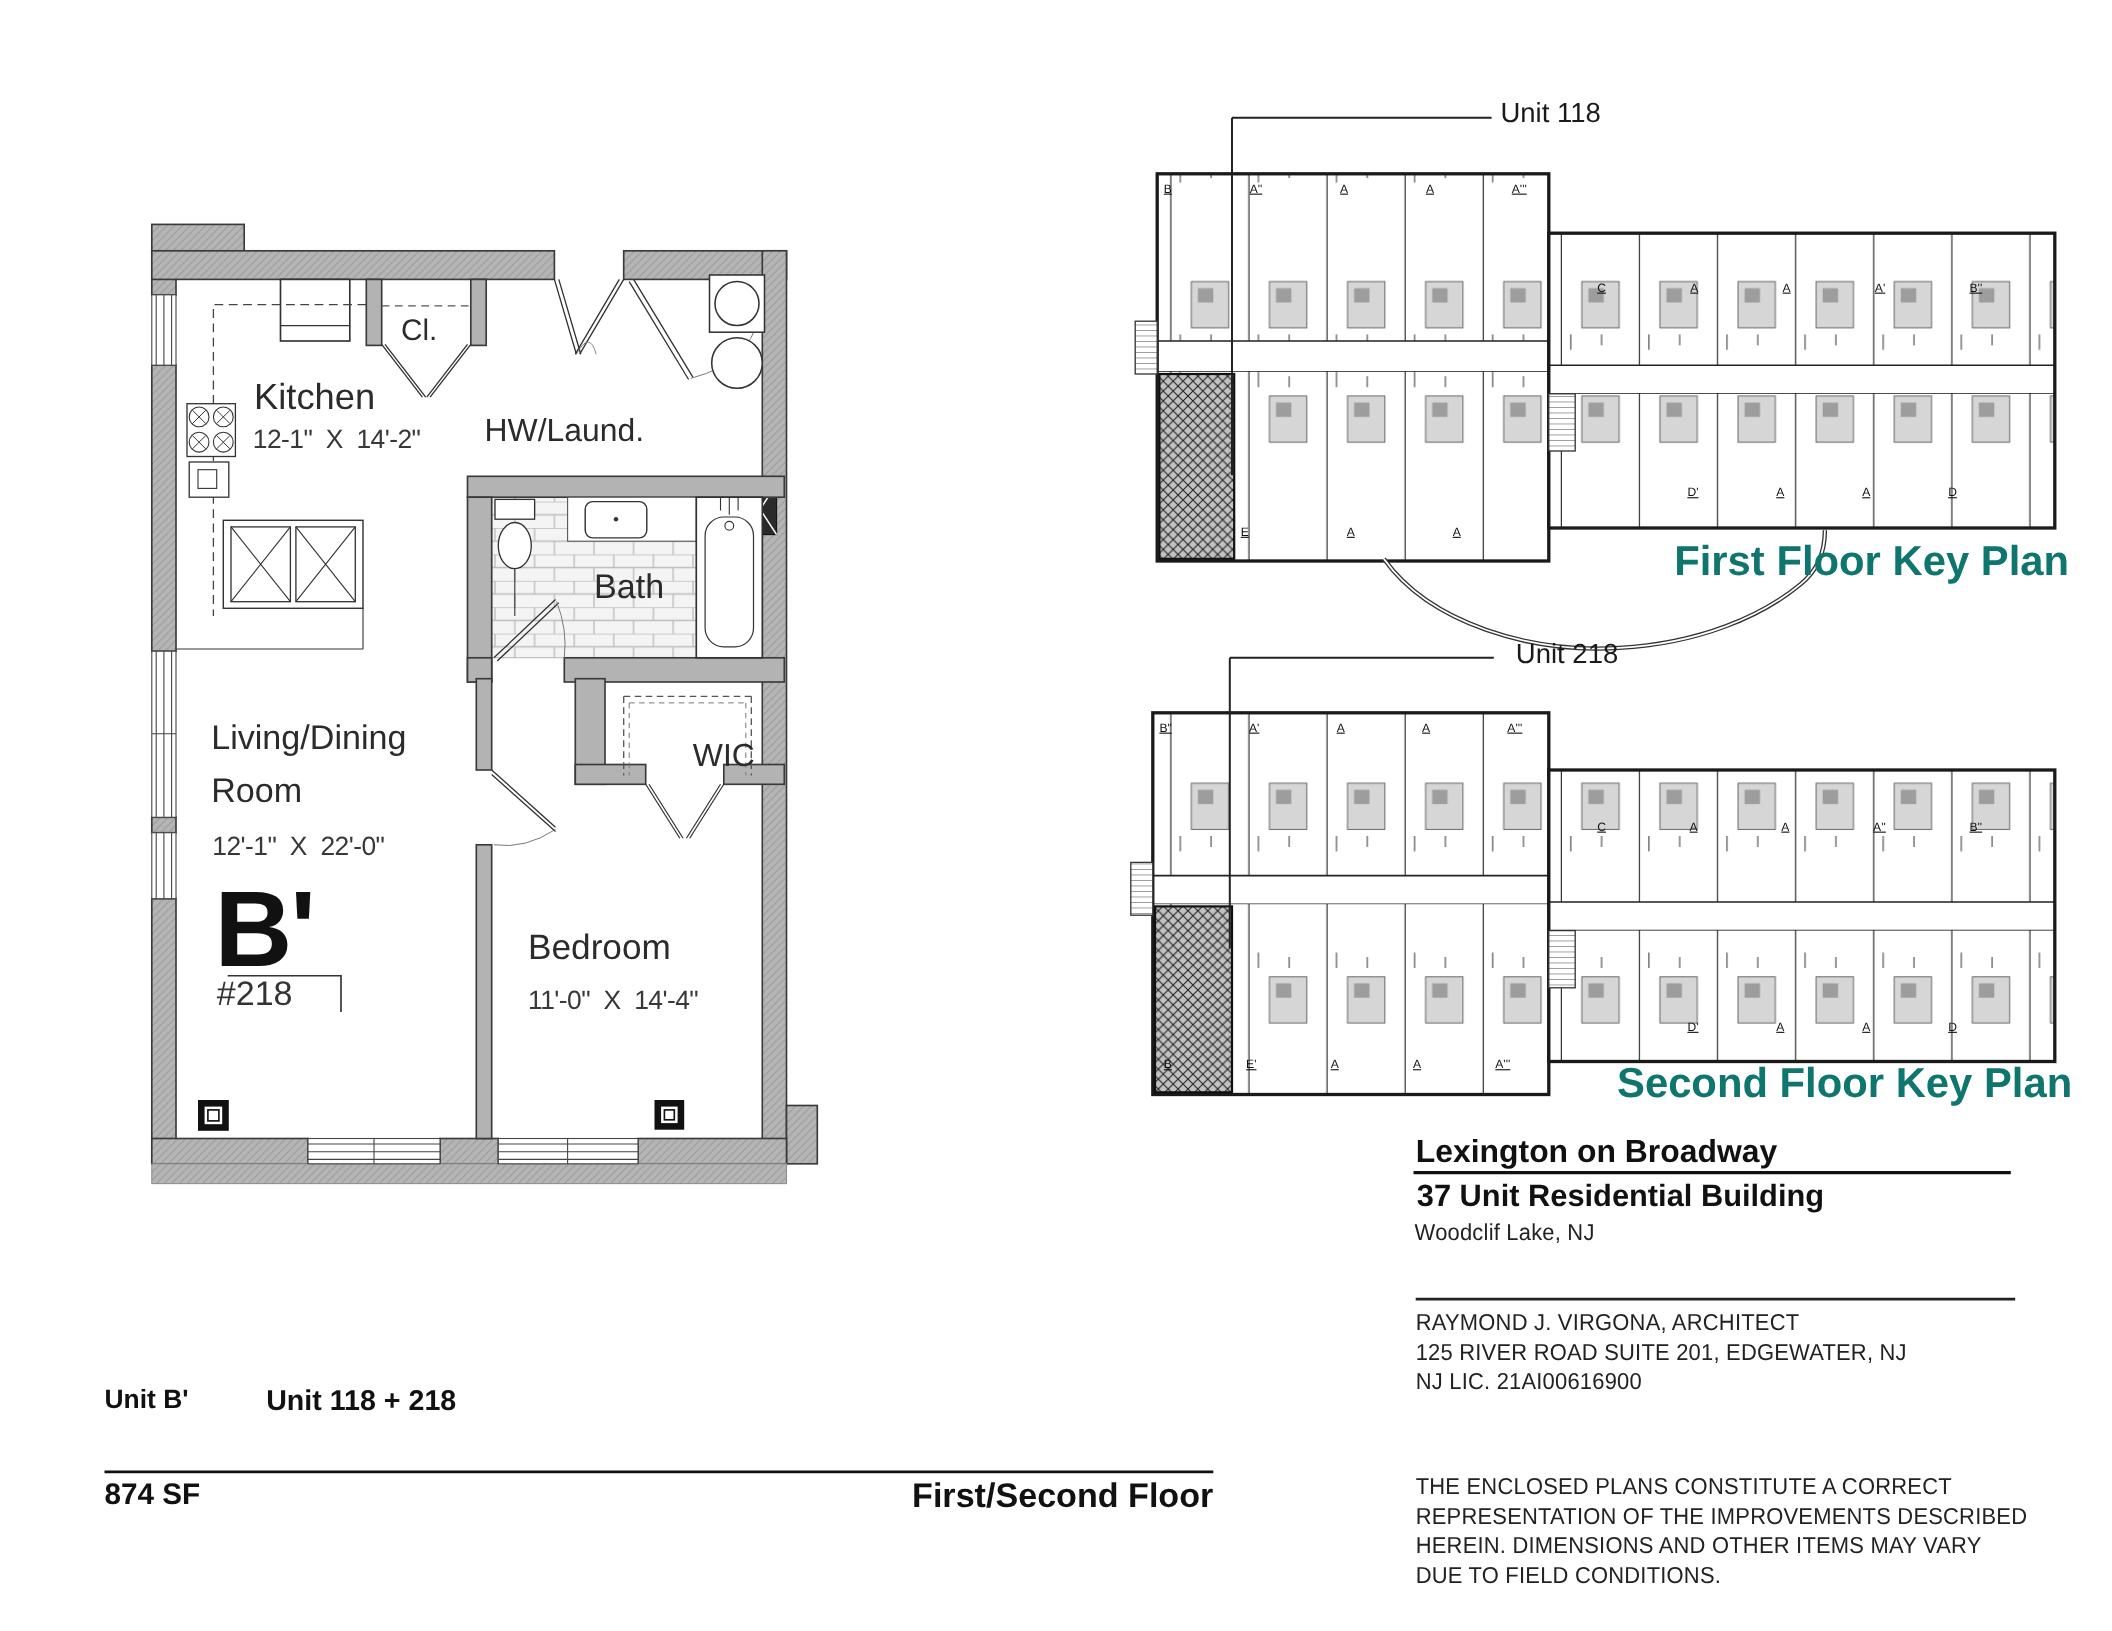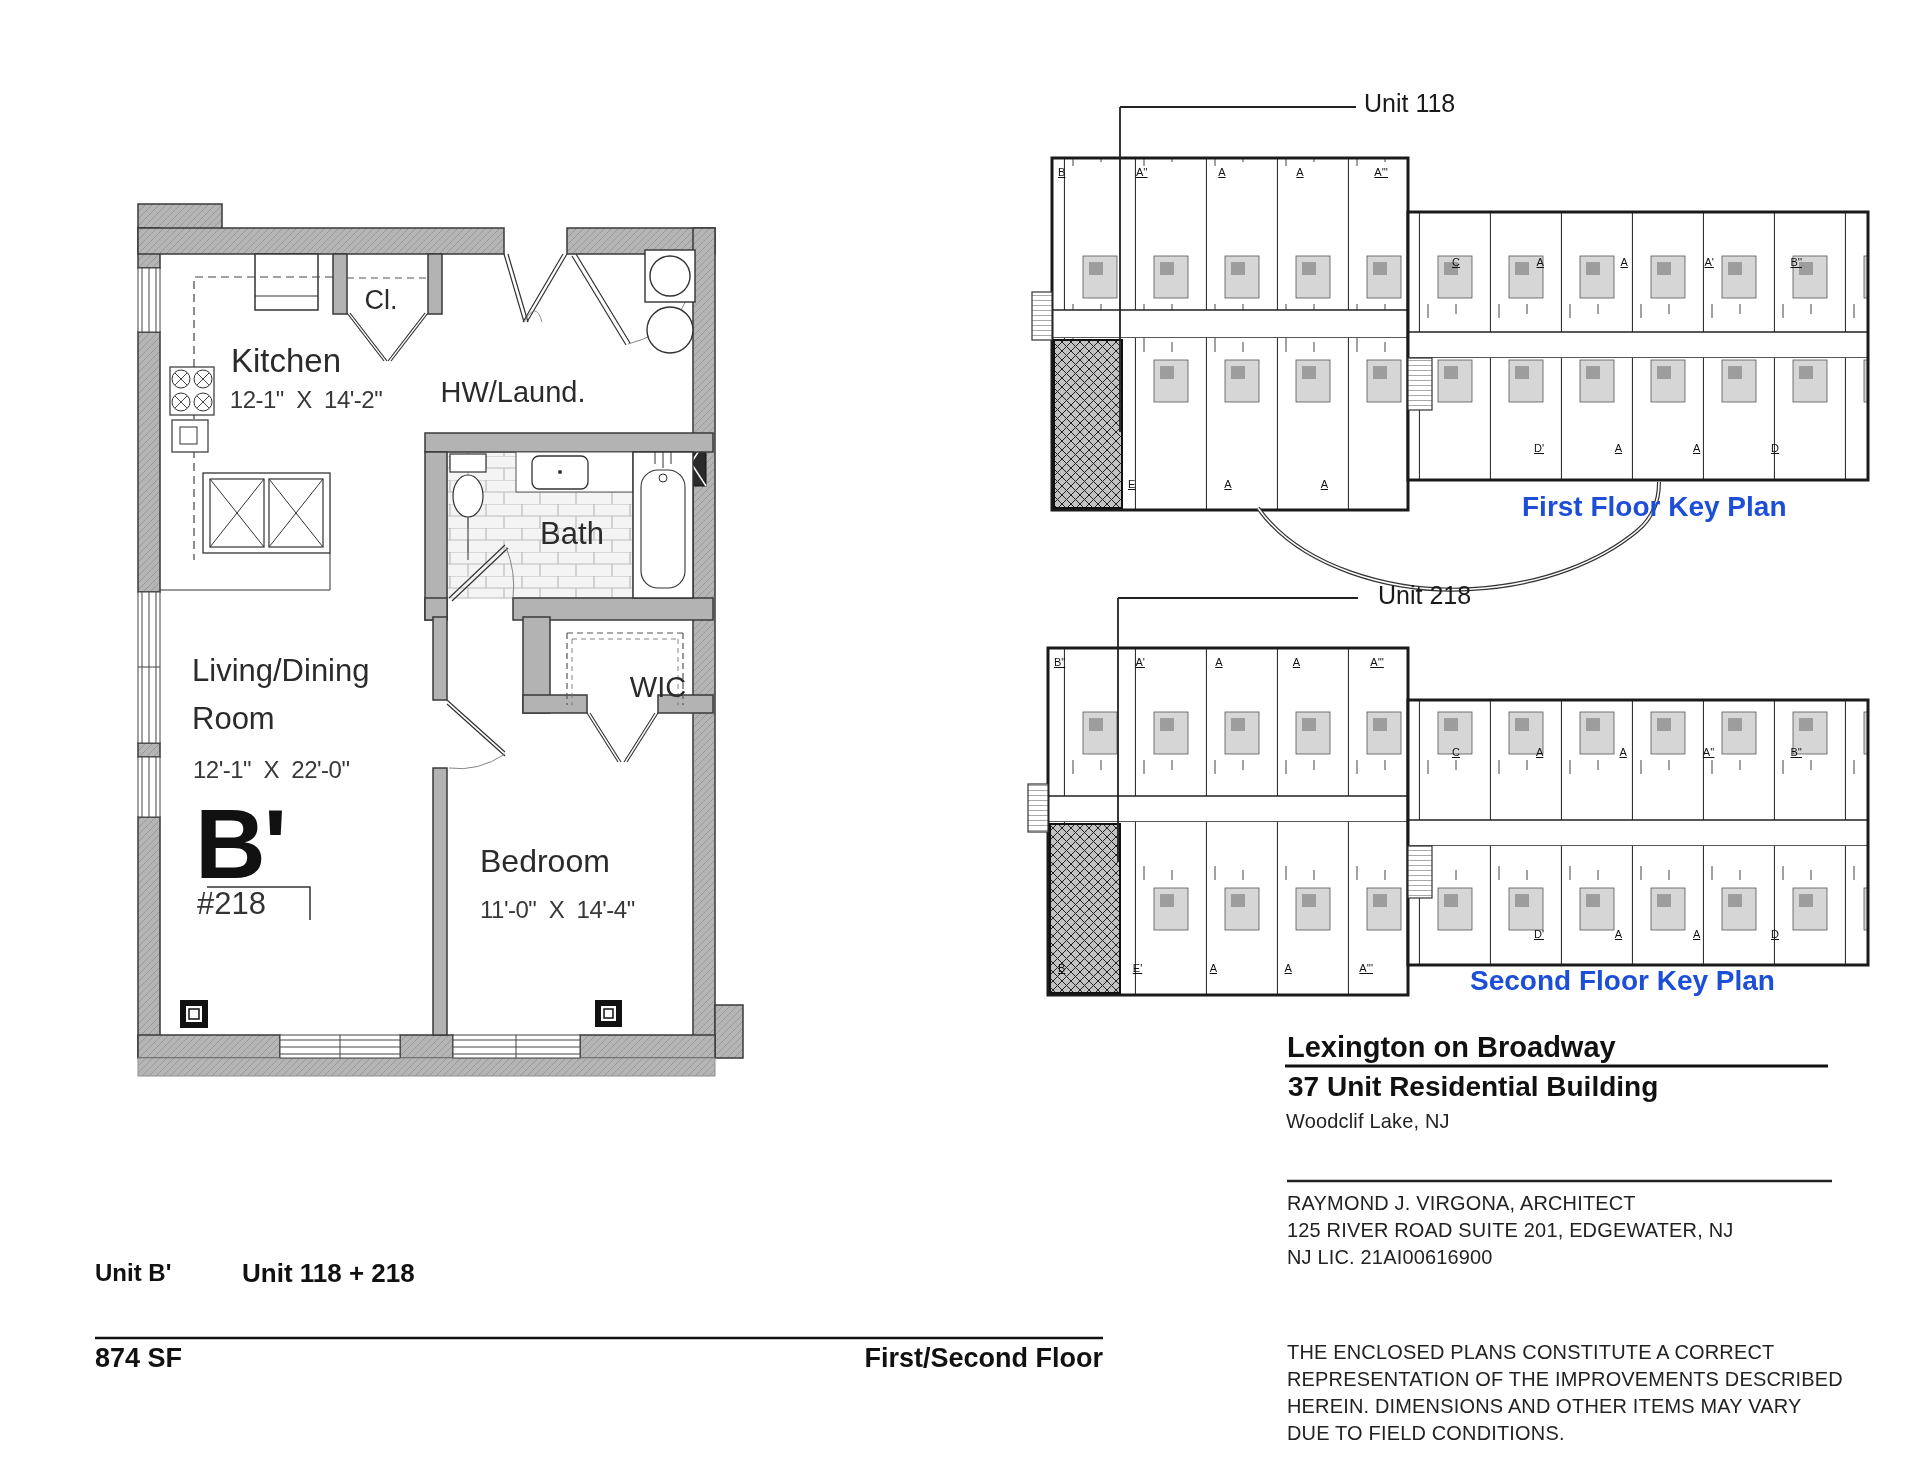--- a/index.html
+++ b/index.html
@@ -9,21 +9,21 @@
   .lbl{position:absolute;white-space:pre;line-height:1.05;}
   .center{transform:translateX(-50%);}
   .rightA{transform:translateX(-100%);}
   .room{font-weight:400;color:#2b2b2b;}
   .dim{font-weight:400;color:#383838;letter-spacing:-0.5px;}
   .big-bold{font-weight:700;color:#111;}
   .arch{color:#222;transform:scaleX(0.95);transform-origin:0 0;letter-spacing:0.2px;}
   .kp-row{position:absolute;display:flex;justify-content:space-between;}
   .kp-row span{font-size:11px;color:#111;text-decoration:underline;font-weight:400;}
   .callout{font-size:25px;color:#1a1a1a;}
-  .kp-title{font-size:28px;font-weight:700;color:#1d4ed8;}
+  .kp-title{font-size:38px;font-weight:700;color:#0f766e;}
 </style>
 </head>
 <body>
 
 <div id="page">
 
 <svg id="plan-svg" width="1920" height="1483" viewBox="0 0 1920 1483">
   <defs>
     <pattern id="wallHatch" width="7" height="7" patternUnits="userSpaceOnUse">
       <rect width="7" height="7" fill="#b5b5b5"></rect>
@@ -268,21 +268,21 @@
 <div class="lbl room" style="left:192px;top:703px;font-size:31px;">Room</div>
 <div class="lbl dim" style="left:193px;top:757px;font-size:24px;">12'-1"  X  22'-0"</div>
 <div class="lbl big-bold" style="left:195px;top:793px;font-size:98px;letter-spacing:-2px;">B'</div>
 <div class="lbl room" style="left:197px;top:888px;font-size:31px;color:#333;">#218</div>
 <div class="lbl room" style="left:480px;top:845px;font-size:32px;">Bedroom</div>
 <div class="lbl dim" style="left:480px;top:897px;font-size:24px;">11'-0"  X  14'-4"</div>
 
 <div class="lbl big-bold" style="left:95px;top:1260px;font-size:24px;">Unit B'</div>
 <div class="lbl big-bold" style="left:242px;top:1260px;font-size:26px;">Unit 118 + 218</div>
 <div class="lbl big-bold" style="left:95px;top:1344px;font-size:27px;">874 SF</div>
-<div class="lbl big-bold rightA" style="left:1103px;top:1344px;font-size:27px;">First/Second Floor</div>
+<div class="lbl big-bold rightA" style="left:1103px;top:1344px;font-size:31px;">First/Second Floor</div>
 
 <div class="lbl callout" style="left:1364px;top:90px;text-align:center;">Unit 118</div>
 <div class="lbl kp-title" style="left:1522px;top:492px;">First Floor Key Plan</div>
 <div class="lbl callout" style="left:1364px;top:582px;margin-left:14px;">Unit 218</div>
 <div class="lbl kp-title" style="left:1470px;top:966px;">Second Floor Key Plan</div>
 
 <div class="kp-row" style="left:1058px;top:166px;width:330px;">
   <span>B</span>
   <span>A''</span>
   <span>A</span>

